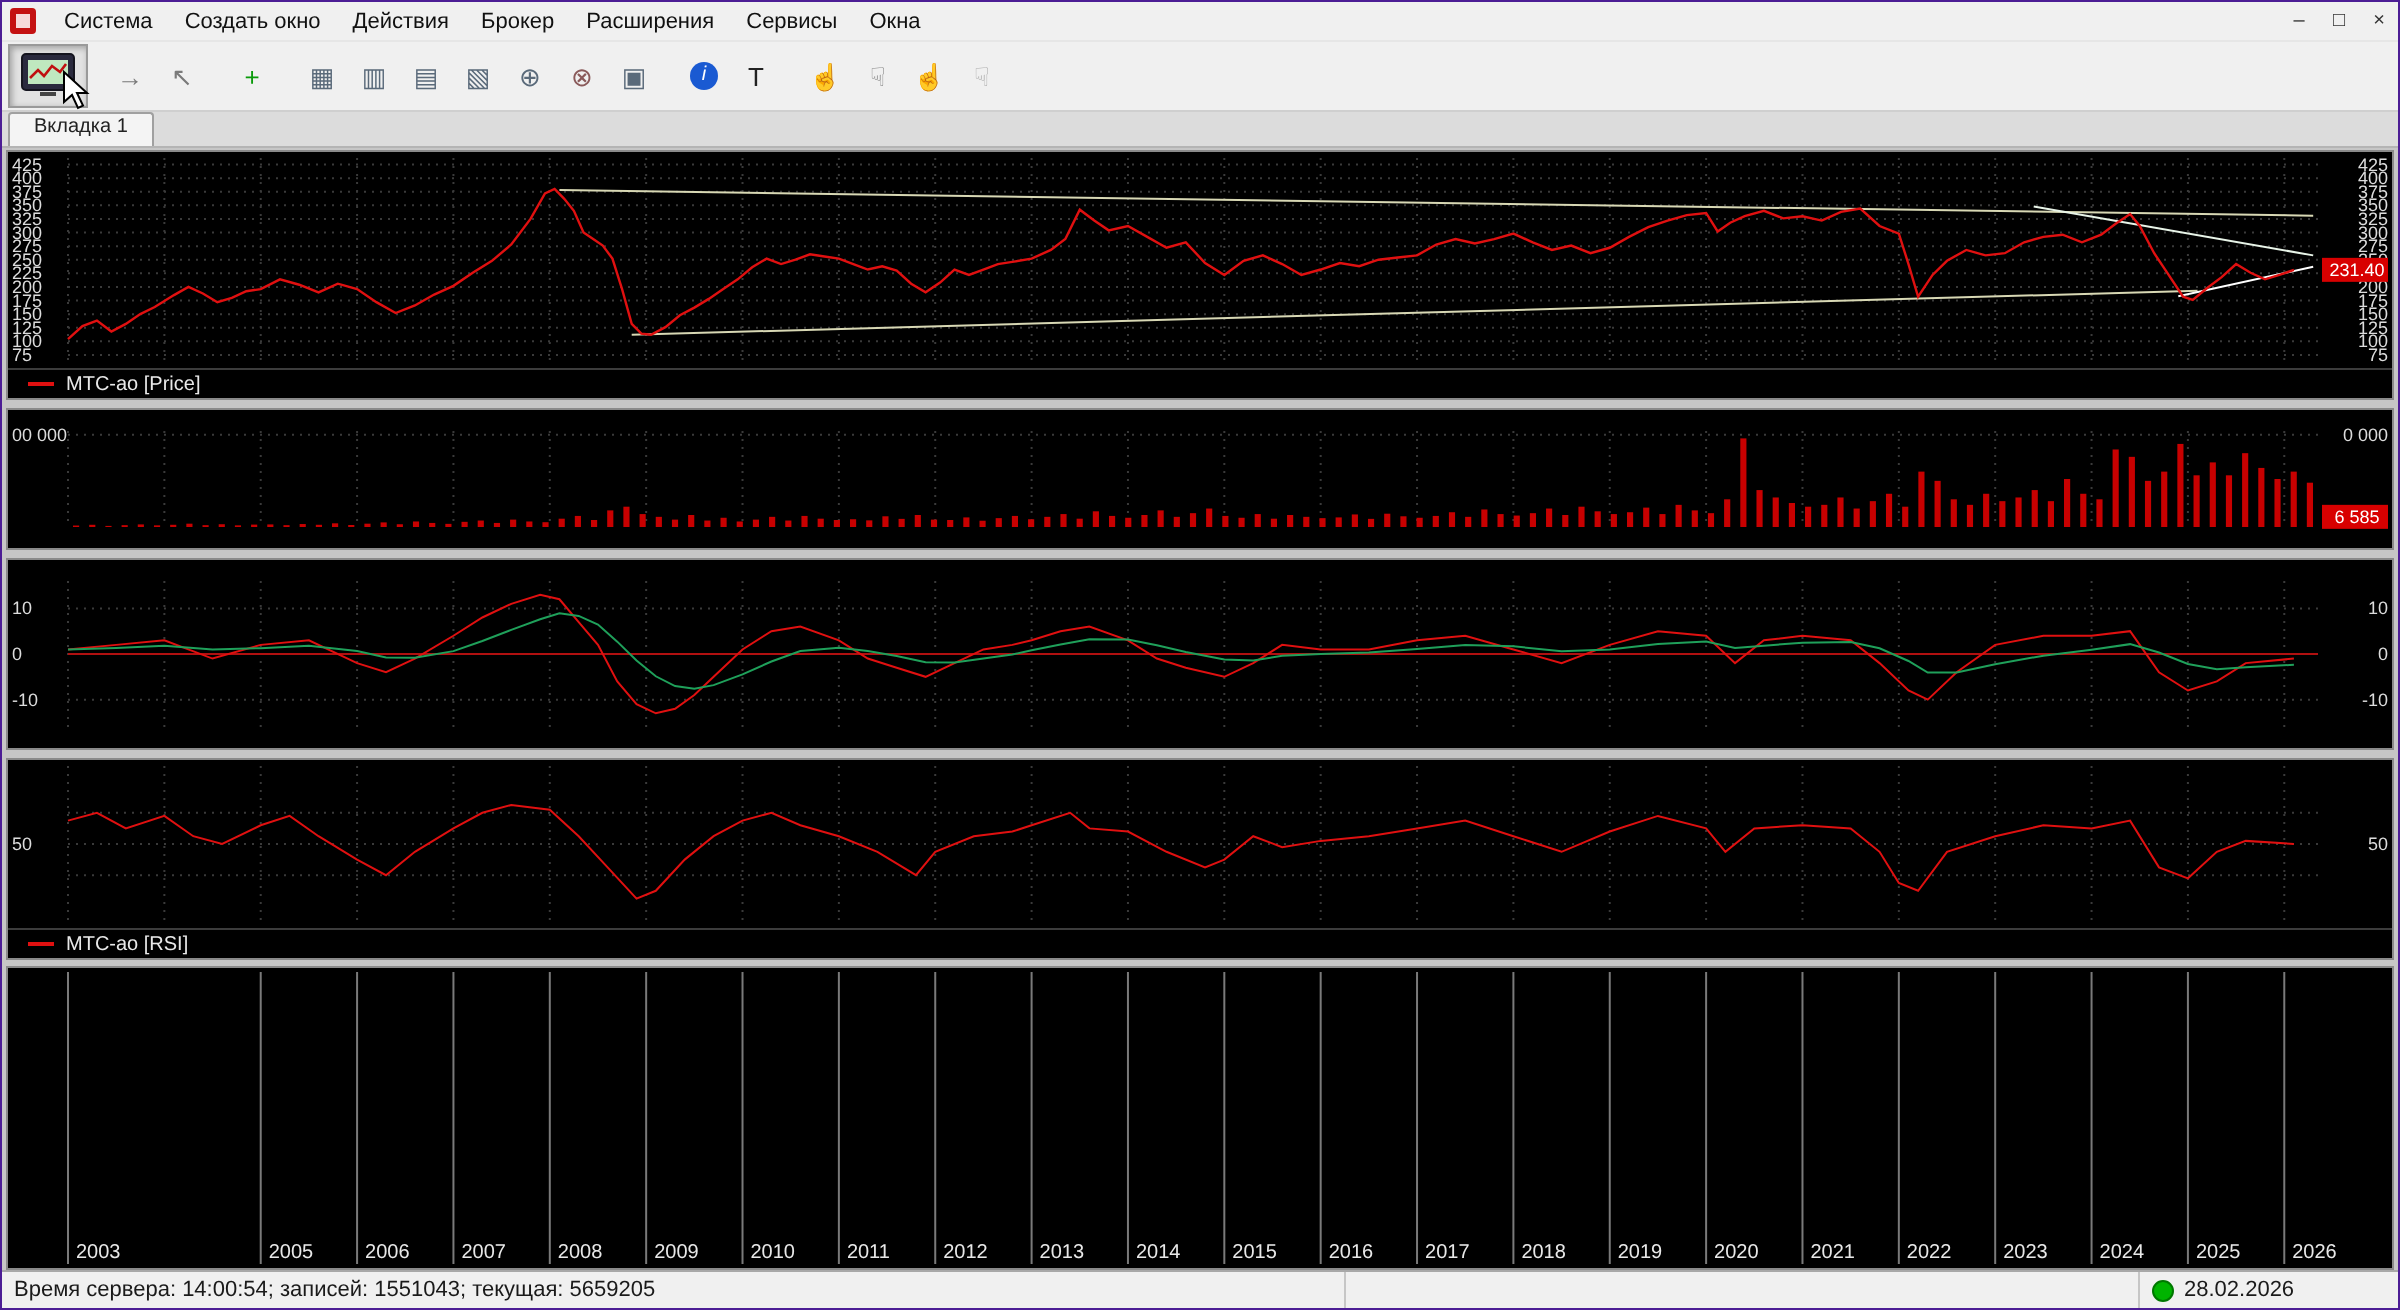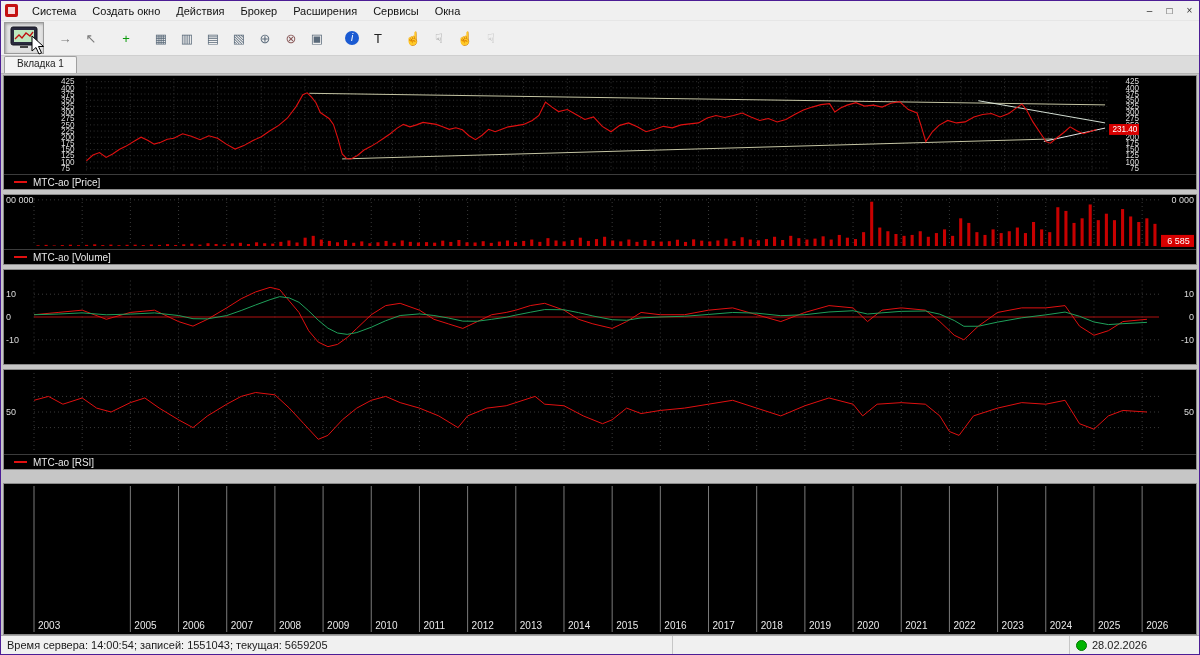--- a/index.html
+++ b/index.html
@@ -32,21 +32,21 @@
   .panel{background:#000;border:1px solid #8a8a8a;box-sizing:border-box;display:flex;flex-direction:column;min-height:0}
   .panel svg{display:block;width:100%;flex:1 1 auto;min-height:0}
   .legend{height:14px;flex:0 0 auto;border-top:1px solid #3c3c3c;color:#e8e8e8;font-size:10px;
           display:flex;align-items:center;padding-left:10px;gap:6px}
   .sw{width:13px;height:2px;background:#e01010;display:inline-block}
   .splitter{height:4px;flex:0 0 auto}
   .p-price{flex:1 1 auto}
   .p-vol{flex:0 0 71px}
   .p-macd{flex:0 0 96px}
   .p-rsi{flex:0 0 101px}
-  .axis-strip{flex:0 0 18px;margin-top:13px;background:#000;border:1px solid #8a8a8a;box-sizing:border-box}
+  .axis-strip{flex:0 0 18px;margin-top:3px;background:#000;border:1px solid #8a8a8a;box-sizing:border-box}
   .axis-strip svg{display:block;width:100%;height:100%}
   svg{font-family:"Liberation Sans","DejaVu Sans",sans-serif}
   
   .status-bar{height:18px;flex:0 0 auto;background:#f0f0f0;border-top:1px solid #a8a8a8;display:flex;
               align-items:center;font-size:11px;color:#1a1a1a}
   .sb-sec{height:100%;display:flex;align-items:center;padding:0 6px;box-sizing:border-box;white-space:nowrap;overflow:hidden}
   .sb-left{flex:0 0 672px;border-right:1px solid #c6c6c6}
   .sb-conn{flex:0 0 180px;border-right:1px solid #c6c6c6;gap:4px}
   .sb-spacer{flex:1 1 auto}
   .sb-date{flex:0 0 130px;border-left:1px solid #c6c6c6;gap:5px}
@@ -398,24 +398,20 @@
           <line x1="1102.3920863309354" y1="51" x2="1102.3920863309354" y2="18.692307692307693" stroke="#c80000" stroke-width="3.0755395683453237"></line>
           <line x1="1110.4856115107914" y1="51" x2="1110.4856115107914" y2="25.153846153846153" stroke="#c80000" stroke-width="3.0755395683453237"></line>
           <line x1="1118.5791366906476" y1="51" x2="1118.5791366906476" y2="14.076923076923073" stroke="#c80000" stroke-width="3.0755395683453237"></line>
           <line x1="1126.6726618705036" y1="51" x2="1126.6726618705036" y2="21.46153846153846" stroke="#c80000" stroke-width="3.0755395683453237"></line>
           <line x1="1134.7661870503598" y1="51" x2="1134.7661870503598" y2="27" stroke="#c80000" stroke-width="3.0755395683453237"></line>
           <line x1="1142.8597122302158" y1="51" x2="1142.8597122302158" y2="23.30769230769231" stroke="#c80000" stroke-width="3.0755395683453237"></line>
           <line x1="1150.953237410072" y1="51" x2="1150.953237410072" y2="28.846153846153847" stroke="#c80000" stroke-width="3.0755395683453237"></line>
           <rect x="1157" y="39.92307692307692" width="33" height="12" fill="#d80000"></rect>
           <text x="1174.5" y="48.92307692307692" text-anchor="middle" font-size="9" fill="#fff">6 585</text>
         </svg>
-      <div class="legend">
-        <span class="sw"></span>
-        <span>МТС-ао [Volume]</span>
-      </div>
     </div>
 
     <div class="splitter"></div>
 
     <div class="panel p-macd">
       <svg viewBox="0 0 1192 79">
           <line x1="30" y1="3" x2="30" y2="76" stroke="#3a3a3a" stroke-dasharray="1,3"></line>
           <line x1="78.1798715203428" y1="3" x2="78.1798715203428" y2="76" stroke="#3a3a3a" stroke-dasharray="1,3"></line>
           <line x1="126.35974304068559" y1="3" x2="126.35974304068559" y2="76" stroke="#3a3a3a" stroke-dasharray="1,3"></line>
           <line x1="174.5396145610284" y1="3" x2="174.5396145610284" y2="76" stroke="#3a3a3a" stroke-dasharray="1,3"></line>

